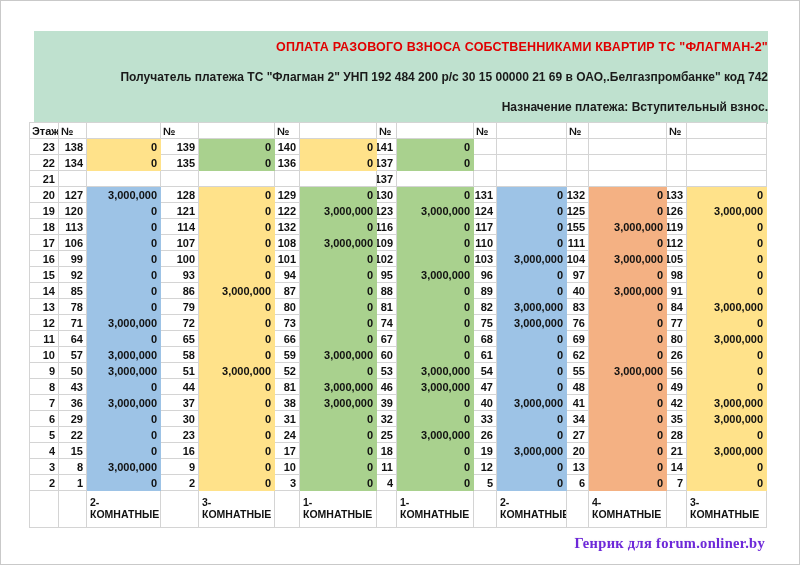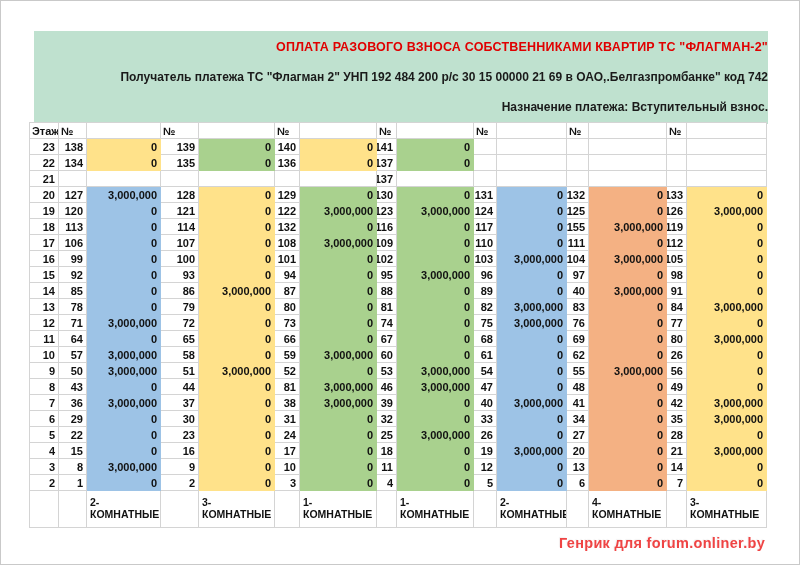--- a/index.html
+++ b/index.html
@@ -51,23 +51,24 @@
   .cell.fB{background:#9dc3e6;border-right-color:#9dc3e6;border-bottom-color:#9dc3e6;}
   .cell.fO{background:#f4b183;border-right-color:#f4b183;border-bottom-color:#f4b183;}
   .cell.type-label{
     align-items:flex-end;justify-content:flex-start;
     padding:2px 1px 7px 3px;
     white-space:pre-line;line-height:1.15;font-size:10.5px;
   }
   
   .watermark{
     position:absolute;right:34px;top:534px;
-    font-size:14.5px;font-weight:700;color:#ef4444;
+    font-size:14.5px;font-weight:700;color:#6d28d9;
     text-shadow:1px 1px 0 #ffffff,-1px -1px 1px #f3f3f3;
     letter-spacing:.3px;
+    font-family:Liberation Serif, serif;
   }
 </style>
 </head>
 <body>
 
 <div class="page">
 
   <div class="info-block" style="background: rgb(191, 225, 207);">
     <div class="info-line info-title" style="color: rgb(224, 0, 0);">ОПЛАТА РАЗОВОГО ВЗНОСА СОБСТВЕННИКАМИ КВАРТИР ТС "ФЛАГМАН-2"</div>
     <div class="info-line">Получатель платежа ТС "Флагман 2" УНП 192 484 200 р/с 30 15 00000 21 69 в ОАО,.Белгазпромбанке" код 742</div>

